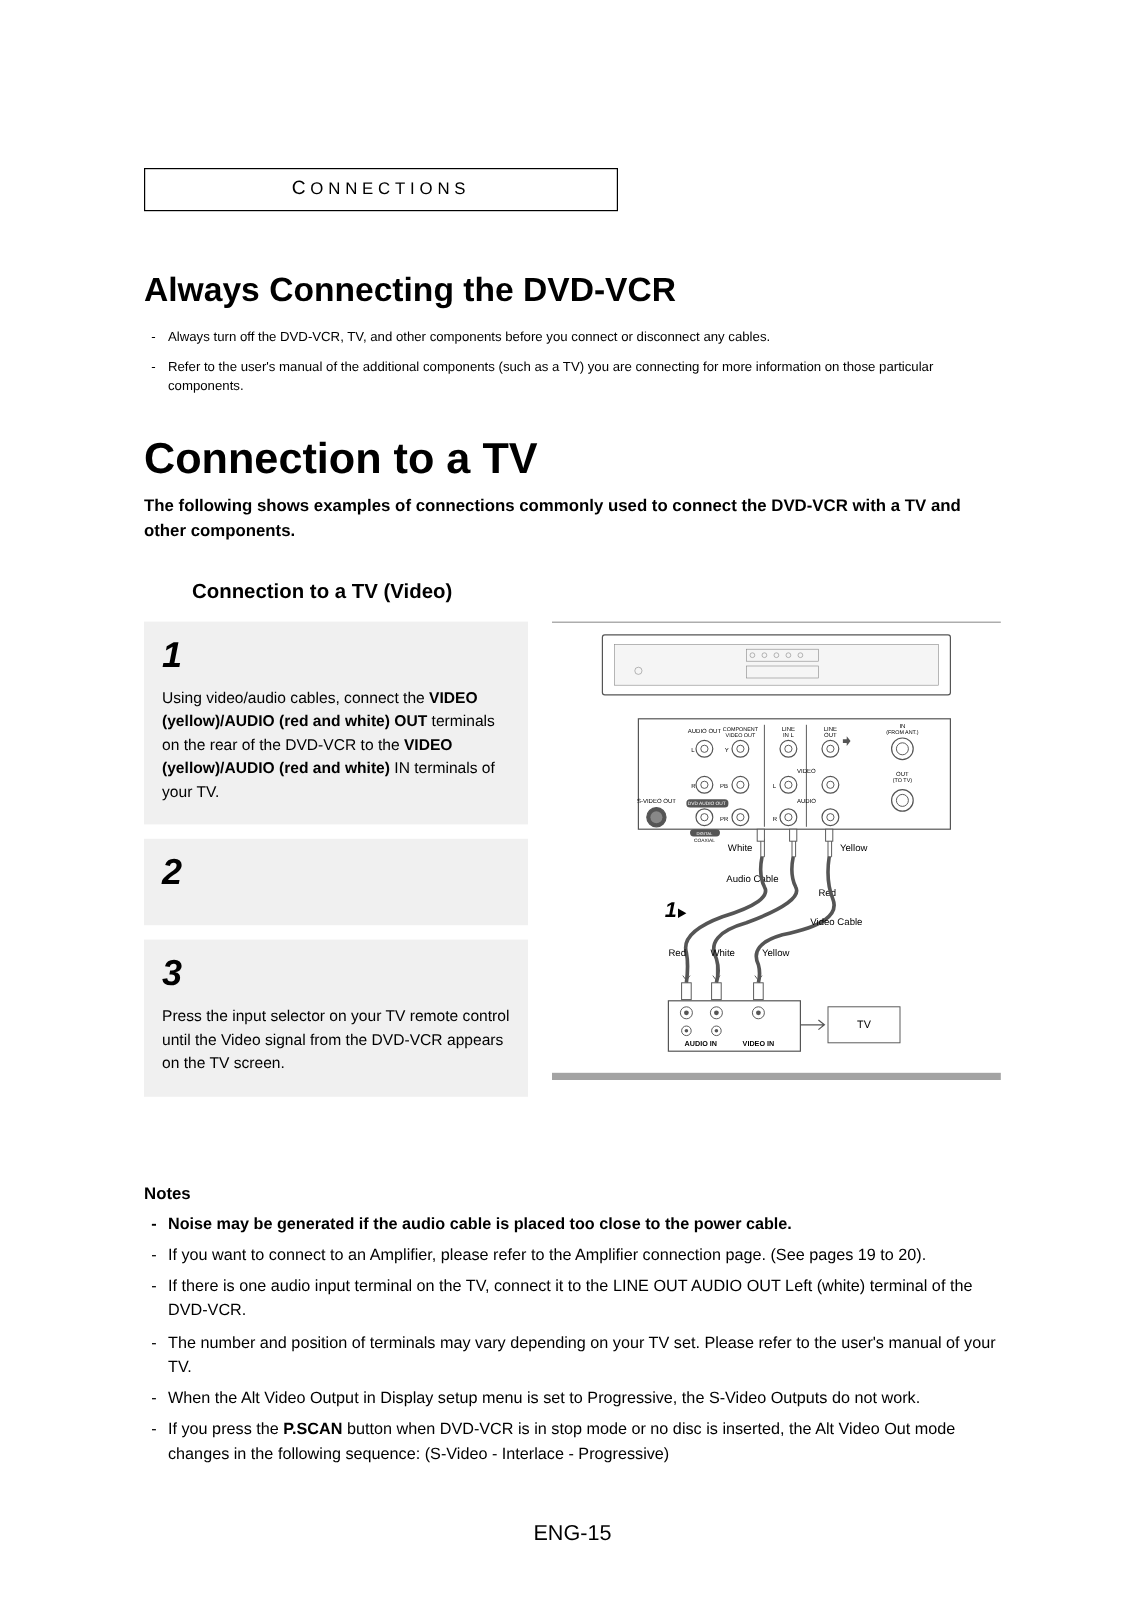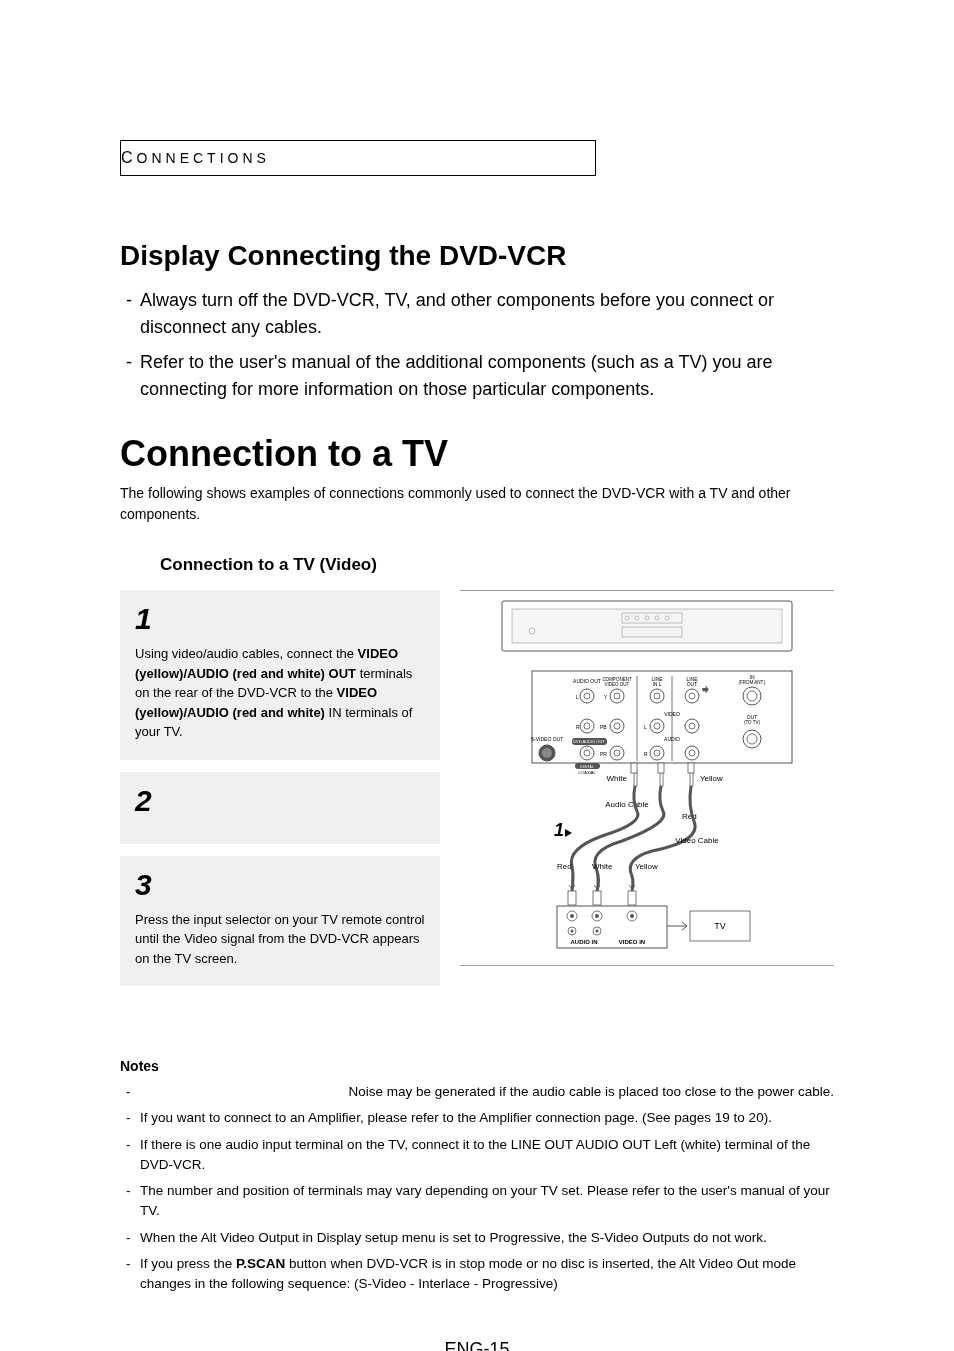--- a/index.html
+++ b/index.html
@@ -10,24 +10,25 @@
     body {
       font-family: Arial, Helvetica, sans-serif;
       background: #fff;
       width: 954px;
       padding: 140px 120px 50px 120px;
       color: #000;
     }
     .header-box {
       border: 1.5px solid #000;
       padding: 8px 0;
+      text-align: center;
       font-size: 14px;
       letter-spacing: 4px;
-      width: 476px;
-      margin-bottom: 64px;
+      width: 395px;
+      margin-bottom: 50px;
     }
     .header-box .first-letter {
       font-size: 16px;
     }
     h1 {
       font-size: 28px;
       font-weight: bold;
       margin-bottom: 15px;
     }
     h2 {
@@ -35,35 +36,36 @@
       font-weight: bold;
       margin-top: 30px;
       margin-bottom: 8px;
     }
     .bullet-list {
       list-style: none;
       padding: 0;
       margin-bottom: 10px;
     }
     .bullet-list li {
-      font-size: 18px;
+      font-size: 11px;
       line-height: 1.5;
       padding-left: 20px;
       position: relative;
       margin-bottom: 8px;
     }
     .bullet-list li::before {
       content: "-";
       position: absolute;
       left: 6px;
     }
     .intro-text {
       font-size: 14px;
       line-height: 1.5;
       margin-bottom: 30px;
+      font-weight: bold;
     }
     .subheading {
       font-size: 17px;
       font-weight: bold;
       margin-bottom: 15px;
       margin-left: 40px;
     }
     .content-row {
       display: flex;
       gap: 20px;
@@ -87,21 +89,21 @@
       font-style: italic;
       font-family: Arial, Helvetica, sans-serif;
       margin-bottom: 8px;
     }
     .step-text {
       font-size: 13px;
       line-height: 1.5;
     }
     .diagram {
       border-top: 1px solid #999;
-      border-bottom: 1px solid #a3a3a3;
+      border-bottom: 6px solid #a3a3a3;
       min-height: 370px;
       position: relative;
       background: #fff;
     }
     .diagram svg {
       width: 100%;
       height: 370px;
     }
     .notes-section {
       margin-top: 60px;
@@ -121,40 +123,39 @@
       padding-left: 20px;
       position: relative;
       margin-bottom: 6px;
     }
     .notes-list li::before {
       content: "-";
       position: absolute;
       left: 6px;
     }
     .notes-list li.bold {
-      font-weight: normal;
-      text-align: right;
+      font-weight: bold;
     }
     .page-num {
       text-align: center;
       font-size: 18px;
       margin-top: 45px;
     }
     .bold-inline {
       font-weight: bold;
     }
   </style>
 </head>
 <body>
 
 <div class="header-box">
   <span><span class="first-letter">C</span><span>ONNECTIONS</span></span>
 </div>
 
-<h1>Display Connecting the DVD-VCR</h1>
+<h1>Always Connecting the DVD-VCR</h1>
 
 <ul class="bullet-list">
   <li>Always turn off the DVD-VCR, TV, and other components before you connect or disconnect any cables.</li>
   <li>Refer to the user's manual of the additional components (such as a TV) you are connecting for more information on those particular components.</li>
 </ul>
 
 <h2>Connection to a TV</h2>
 
 <p class="intro-text">The following shows examples of connections commonly used to connect the DVD-VCR with a TV and other components.</p>
 

